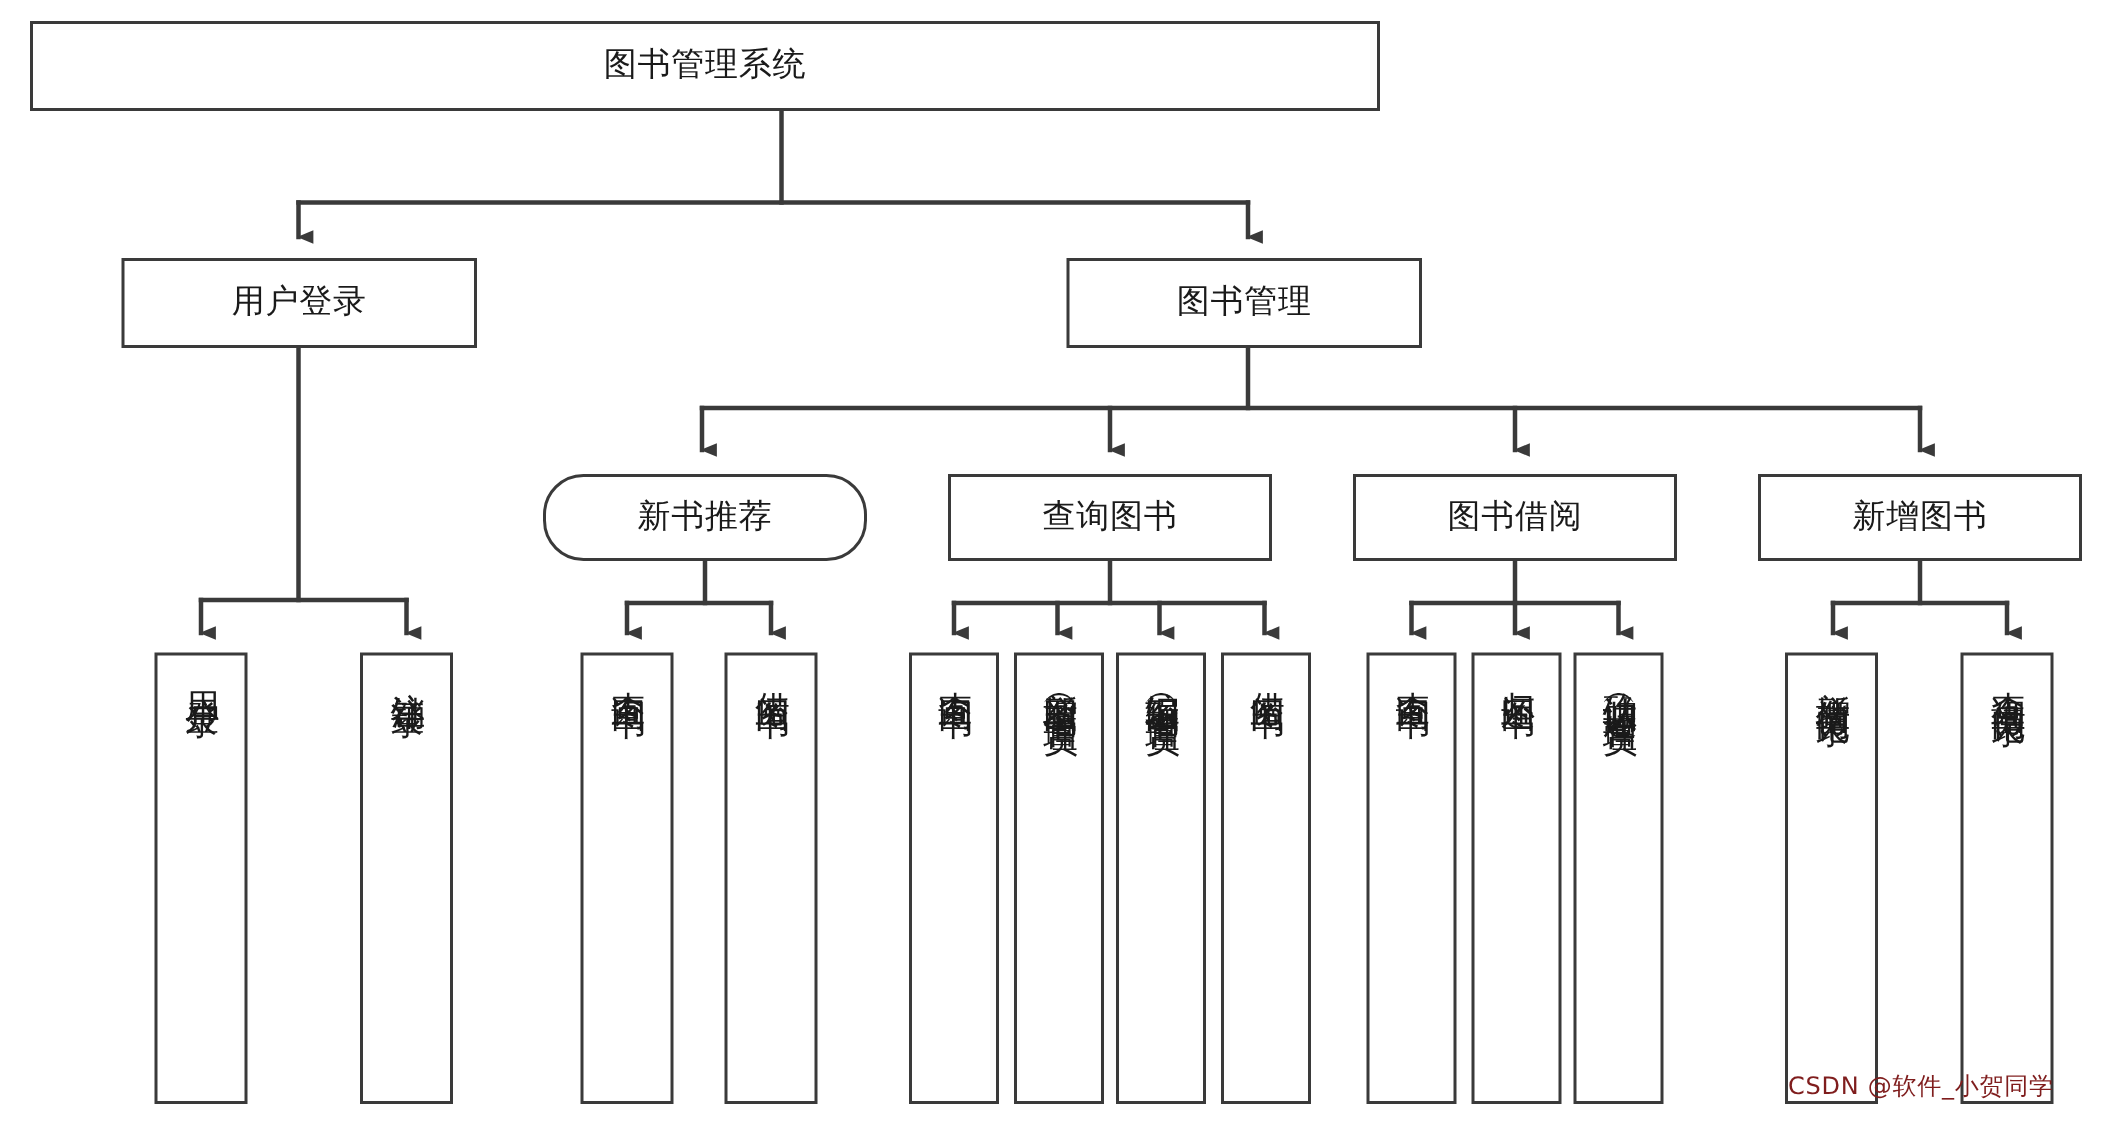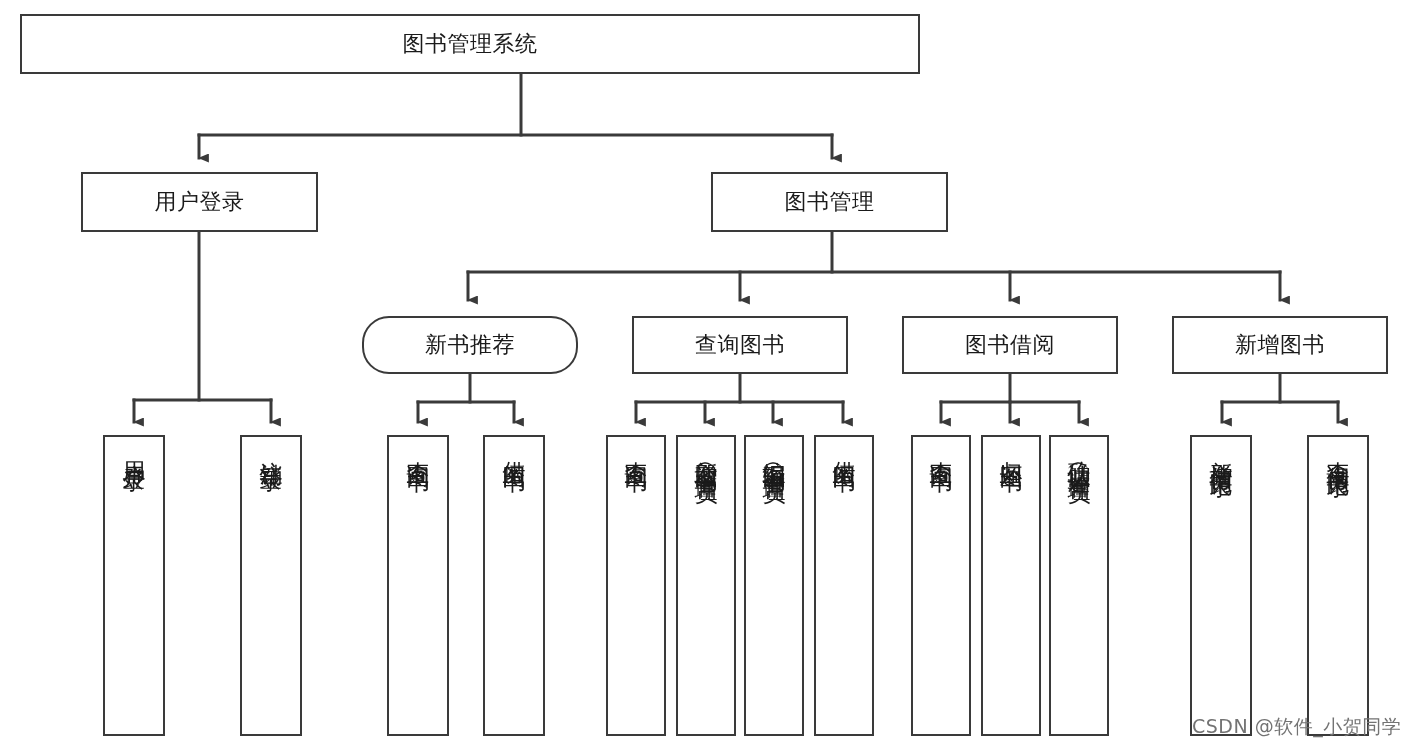--- a/index.html
+++ b/index.html
@@ -55,22 +55,22 @@
     writing-mode: vertical-rl;
     text-orientation: upright;
     font-size: 23px;
     line-height: 1.0;
     letter-spacing: 3px;
     white-space: nowrap;
     padding-top: 6px;
   }
   .watermark {
     position: absolute;
-    color: #737373;
-    font-size: 19px;
+    color: #7f1d1d;
+    font-size: 16px;
     letter-spacing: 0.5px;
     white-space: nowrap;
     user-select: none;
   }
 </style>
 </head>
 <body>
 
 <div id="canvas">
 

